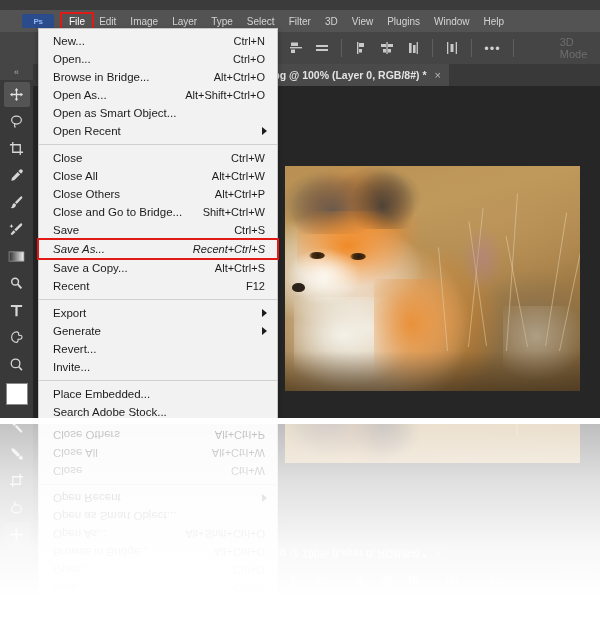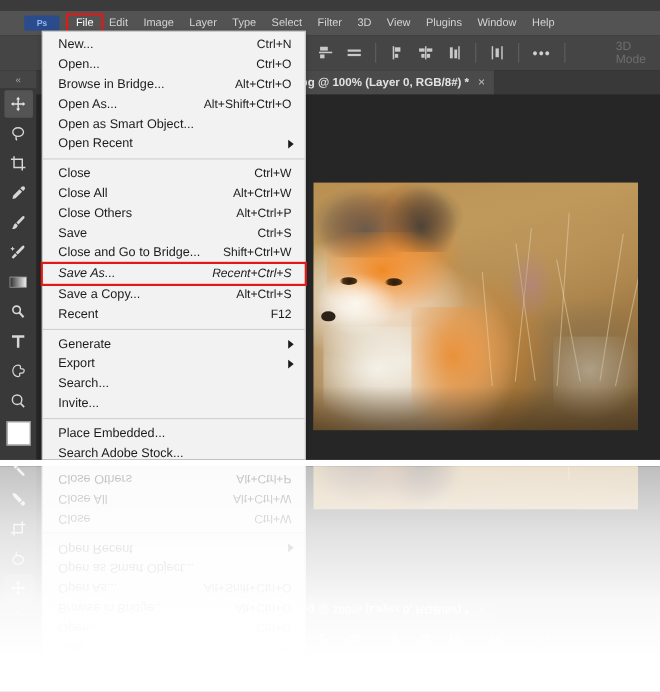--- a/index.html
+++ b/index.html
@@ -396,50 +396,50 @@
       </div>
       <div class="row">
         <span class="lbl">Close All</span>
         <span class="acc">Alt+Ctrl+W</span>
       </div>
       <div class="row">
         <span class="lbl">Close Others</span>
         <span class="acc">Alt+Ctrl+P</span>
       </div>
       <div class="row">
+        <span class="lbl">Close and Go to Bridge...</span>
+        <span class="acc">Shift+Ctrl+W</span>
+      </div>
+      <div class="row">
         <span class="lbl">Save</span>
         <span class="acc">Ctrl+S</span>
-      </div>
-      <div class="row">
-        <span class="lbl">Close and Go to Bridge...</span>
-        <span class="acc">Shift+Ctrl+W</span>
       </div>
       <div class="row highlight">
         <span class="lbl">Save As...</span>
         <span class="acc">Recent+Ctrl+S</span>
       </div>
       <div class="row">
         <span class="lbl">Save a Copy...</span>
         <span class="acc">Alt+Ctrl+S</span>
       </div>
       <div class="row">
         <span class="lbl">Recent</span>
         <span class="acc">F12</span>
       </div>
       <div class="divider"></div>
       <div class="row">
+        <span class="lbl">Export</span>
+        <span class="arrow"></span>
+      </div>
+      <div class="row">
         <span class="lbl">Generate</span>
         <span class="arrow"></span>
       </div>
       <div class="row">
-        <span class="lbl">Export</span>
-        <span class="arrow"></span>
-      </div>
-      <div class="row">
-        <span class="lbl">Search...</span>
+        <span class="lbl">Revert...</span>
       </div>
       <div class="row">
         <span class="lbl">Invite...</span>
       </div>
       <div class="divider"></div>
       <div class="row">
         <span class="lbl">Place Embedded...</span>
       </div>
       <div class="row">
         <span class="lbl">Search Adobe Stock...</span>

